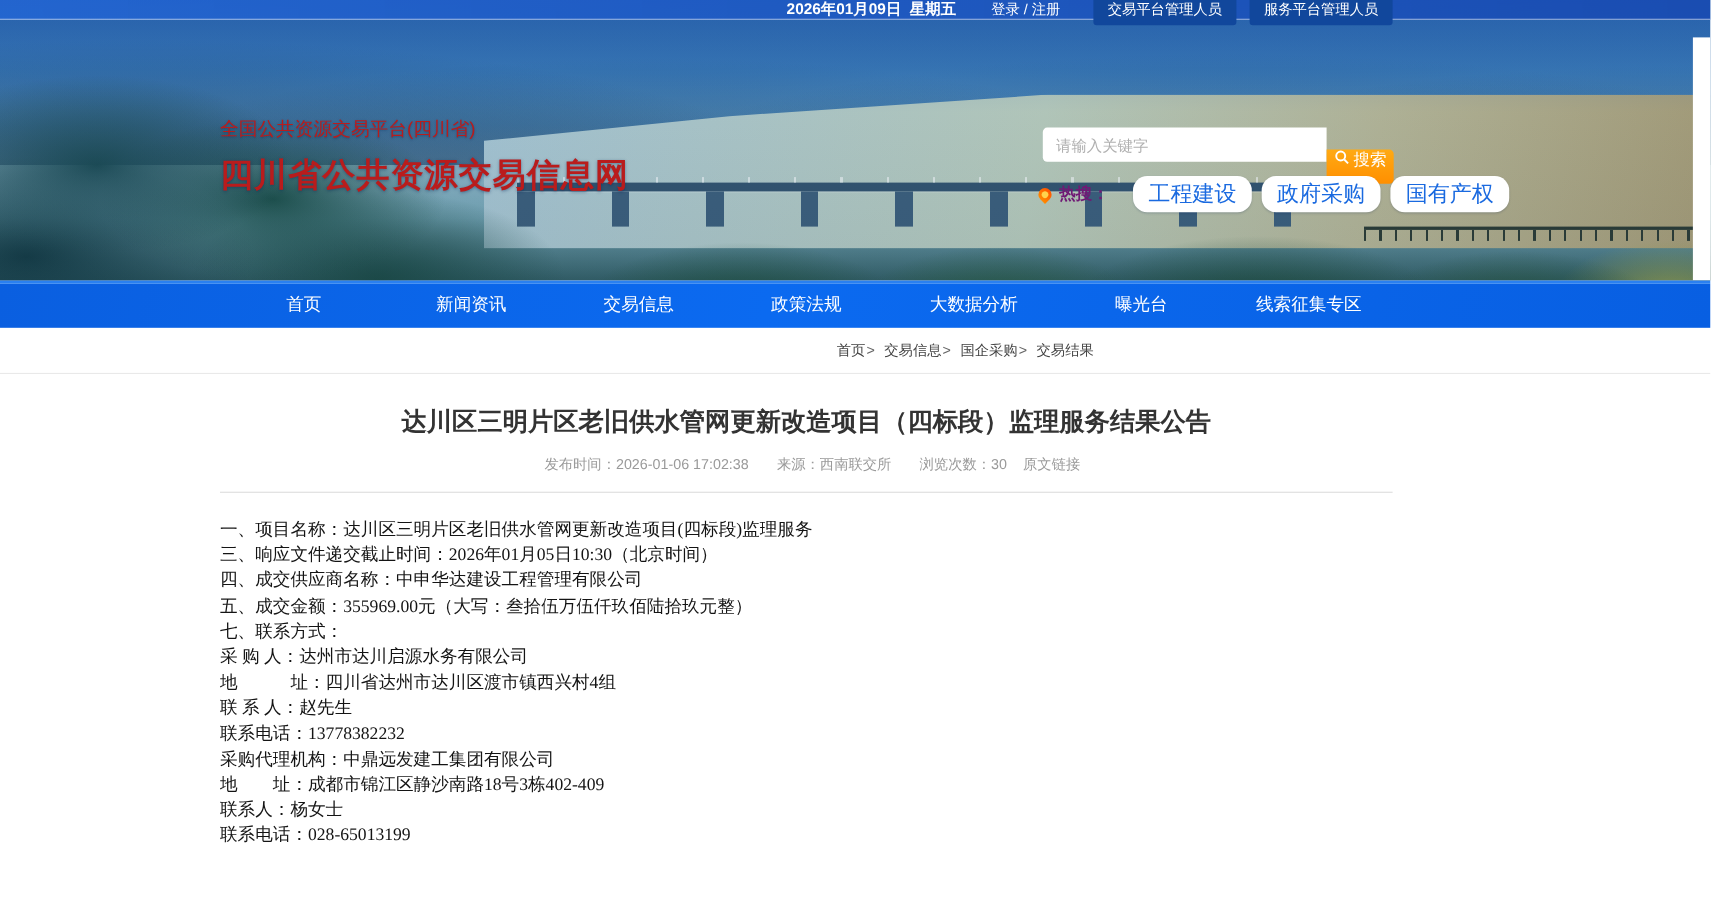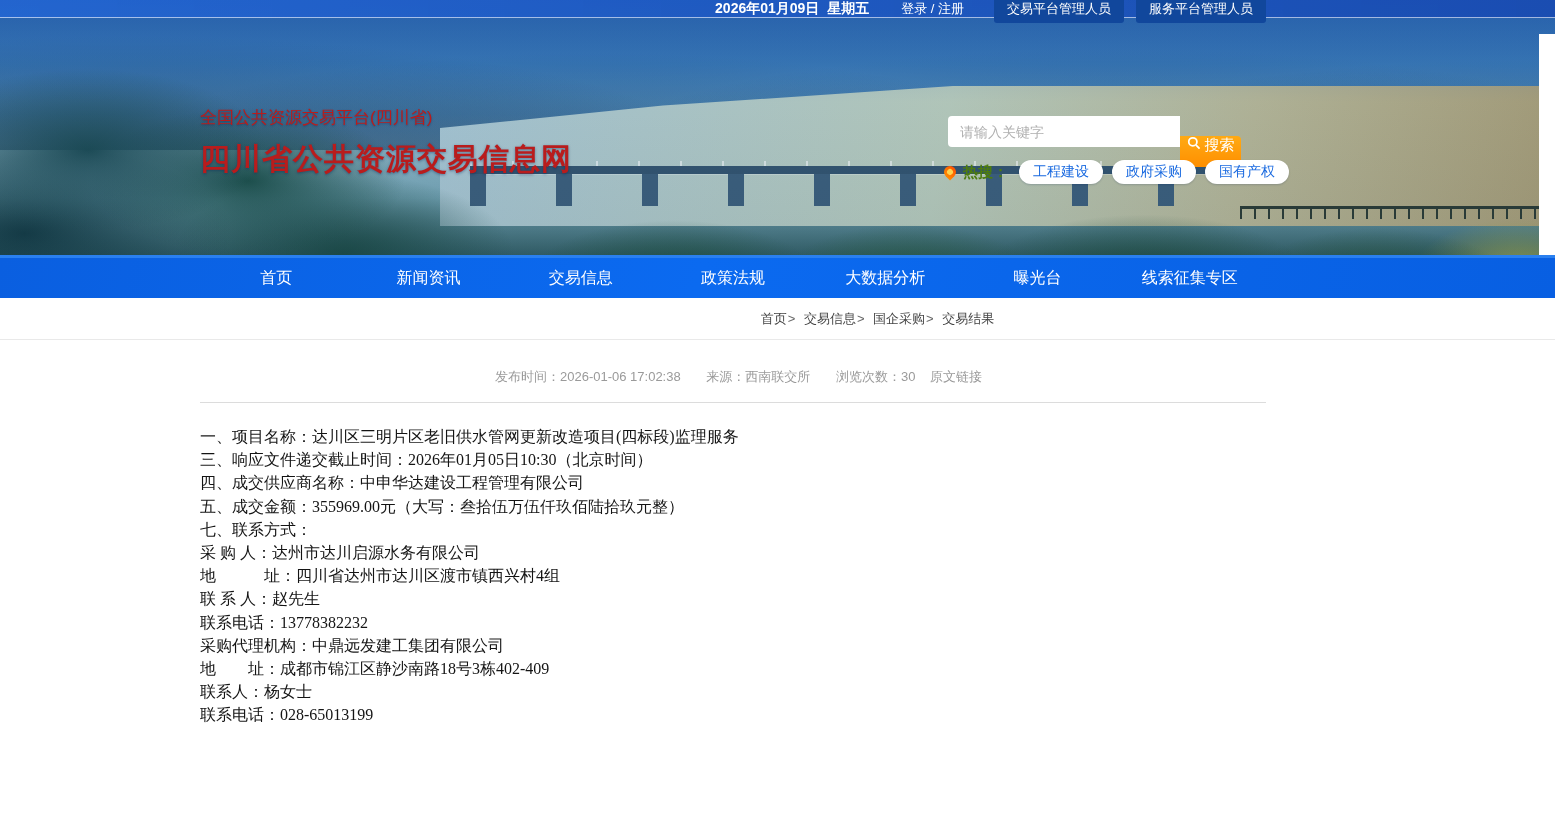--- a/index.html
+++ b/index.html
@@ -52,34 +52,34 @@
     padding:5px 13px; border-radius:3px; cursor:pointer; font-family:inherit; }
   .topbar-btn:first-of-type { margin-left:30px; }
 
   
   .site-head { position:absolute; left:200px; top:106px; z-index:4; color:#b91c1c; }
   .platform-label { font-size:17px; text-shadow:0 1px 2px rgba(0,40,90,.4); }
   .site-title { font-size:30px; font-weight:bold; margin-top:10px; letter-spacing:1px;
     text-shadow:0 1px 3px rgba(0,40,90,.45); }
 
   .search-wrap { position:absolute; top:116px; left:948px; z-index:4; display:flex; }
-  .search-input { width:232px; height:31px; border:none; outline:none; background:#fff;
+  .search-input { width:258px; height:31px; border:none; outline:none; background:#fff;
     border-radius:4px 0 0 4px; padding:0 12px; font-size:14px; color:#333; font-family:inherit; }
   .search-input::placeholder { color:#b0b0b0; }
   .search-btn { width:61px; height:31px; border:none; border-radius:0 4px 4px 0; cursor:pointer;
     background:linear-gradient(180deg,#ffaa14,#ff8f00); color:#fff; font-size:15px;
     display:flex; align-items:flex-start; justify-content:center; gap:4px; font-family:inherit;margin-top:20px; }
 
   .hotsearch { position:absolute; top:160px; left:944px; z-index:4; display:flex; align-items:center; }
   .flame-icon { width:12px; height:12px; background:linear-gradient(180deg,#ff8a00,#ff5400);
     border-radius:0 50% 50% 50%; transform:rotate(-135deg); position:relative; margin-right:7px; }
   .flame-icon::after { content:""; position:absolute; left:3px; top:3px; width:6px; height:6px;
     background:#ffd34d; border-radius:50%; }
-  .hotsearch-label { color:#4d7c0f; font-size:15px; font-weight:bold; margin-right:11px; }
-  .hot-tag { background:#fff; color:#1a6ae0; font-size:14px; border:none; cursor:pointer;
+  .hotsearch-label { color:#701a75; font-size:15px; font-weight:bold; margin-right:22px; }
+  .hot-tag { background:#fff; color:#1a6ae0; font-size:20px; border:none; cursor:pointer;
     border-radius:13px; padding:3px 14px; margin-right:9px; box-shadow:0 1px 2px rgba(0,30,80,.18);
     font-family:inherit; }
 
   
   .nav { position:absolute; top:255px; left:0; width:1555px; height:43px; z-index:5;
     border-top:3px solid #2a80f0;
     background:linear-gradient(105deg,#0a5fe0 0%,#0b6af0 45%,#085fe2 100%); }
   .nav-inner { margin:0 289px 0 200px; display:flex; height:40px; }
   .nav-item { flex:1; text-align:center; line-height:40px; color:#fff; font-size:16px; cursor:pointer; }
 
@@ -161,20 +161,21 @@
 </div>
 
 <div class="breadcrumb">
   <a class="crumb">首页</a><span class="crumb-sep">&gt;</span>
   <a class="crumb">交易信息</a><span class="crumb-sep">&gt;</span>
   <a class="crumb">国企采购</a><span class="crumb-sep">&gt;</span>
   <a class="crumb">交易结果</a>
 </div>
 
 <div class="article-head">
+  <div class="article-title">达川区三明片区老旧供水管网更新改造项目（四标段）监理服务结果公告</div>
   <div class="article-meta">
     <span>发布时间：2026-01-06 17:02:38</span>
     <span>来源：西南联交所</span>
     <span>浏览次数：30</span>
     <a class="meta-link">原文链接</a>
   </div>
 </div>
 
 <div class="article-body">
   <p>一、项目名称：达川区三明片区老旧供水管网更新改造项目(四标段)监理服务</p>

